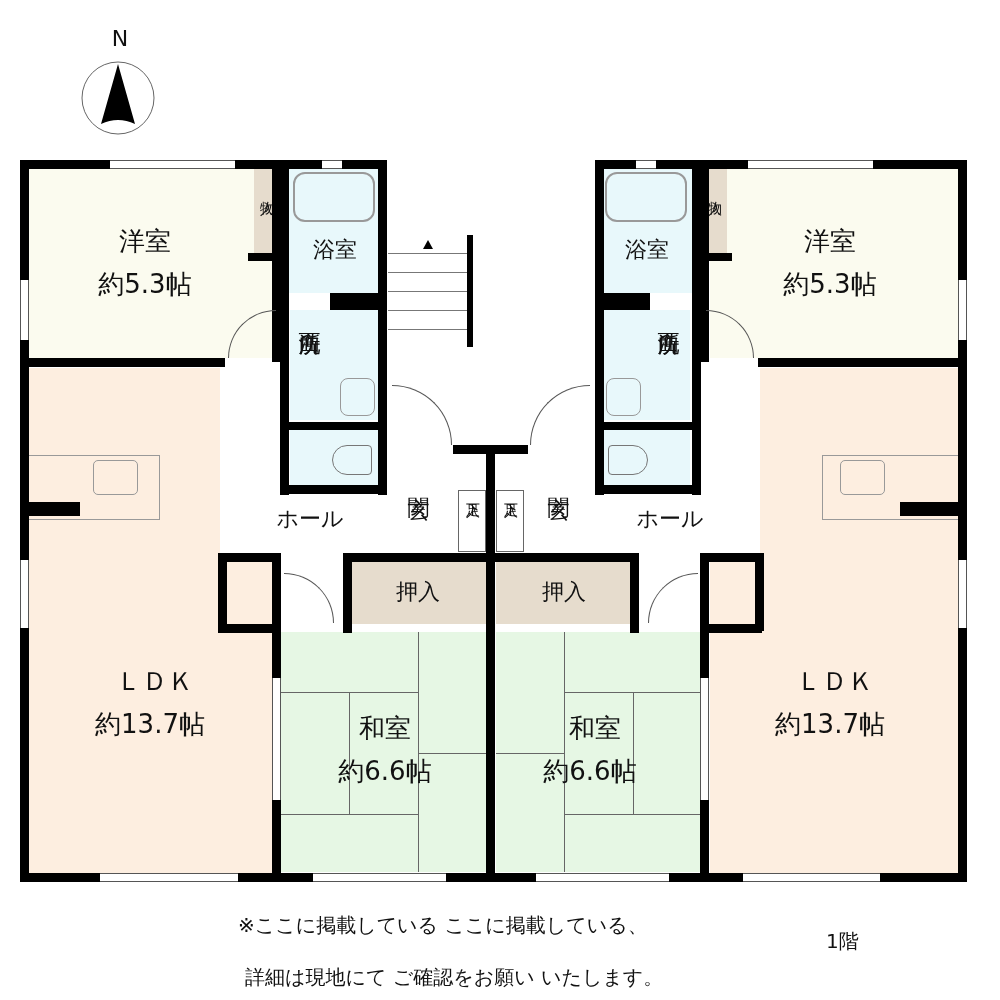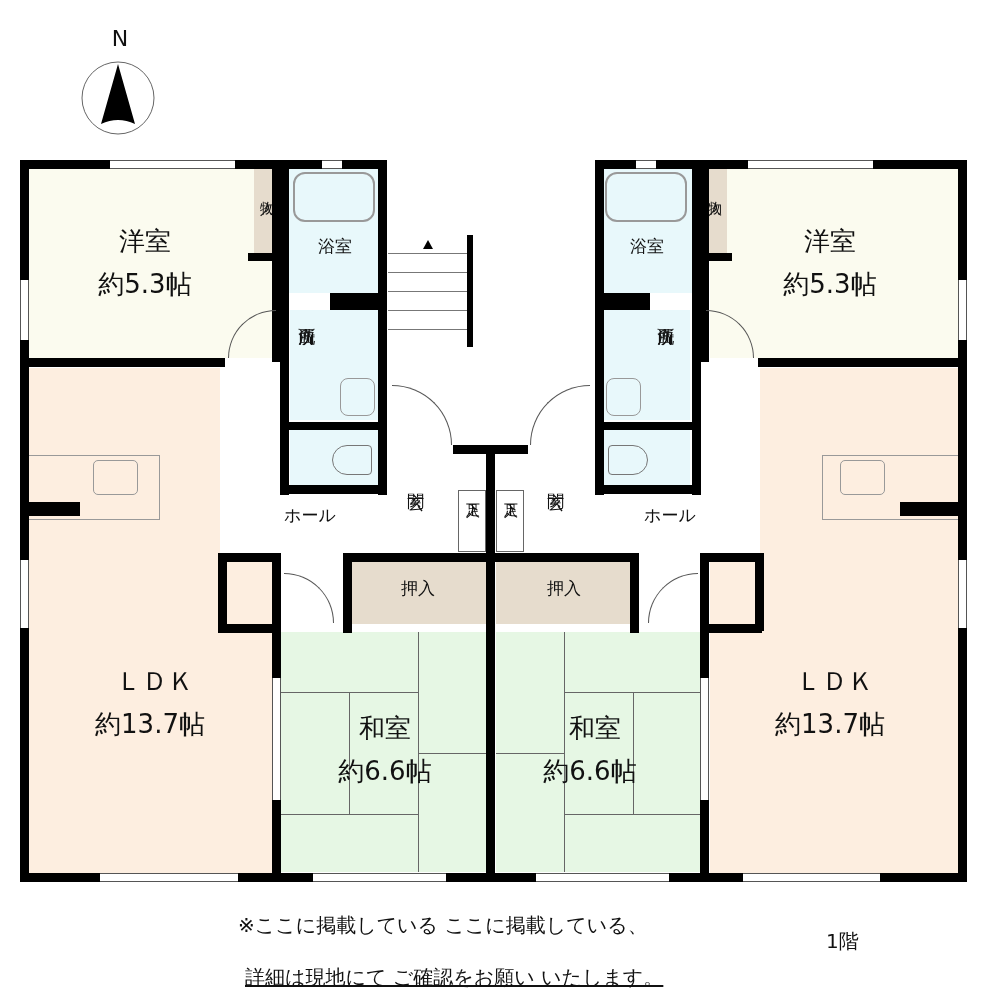--- a/index.html
+++ b/index.html
@@ -4,21 +4,21 @@
 <style>
   html, body { margin:0; padding:0; background:#ffffff; }
   body { width:1000px; height:1000px; position:relative; overflow:hidden;
          font-family:"DejaVu Sans", "Liberation Sans", sans-serif; color:#111; }
   .abs { position:absolute; }
   .room { position:absolute; box-sizing:border-box; }
   .wall { position:absolute; background:#000; }
   .thin { position:absolute; background:#666; }
   .label { position:absolute; text-align:center; line-height:1.25; white-space:pre; }
   .big { font-size:26px; }
-  .mid { font-size:17px; }
+  .mid { font-size:22px; }
   .small { font-size:14px; }
   .vert { writing-mode:vertical-rl; text-orientation:upright; letter-spacing:0; }
   .window { position:absolute; background:#fff; border-top:1px solid #555; border-bottom:1px solid #555; box-sizing:border-box; }
   .windowv { position:absolute; background:#fff; border-left:1px solid #555; border-right:1px solid #555; box-sizing:border-box; }
   .door { position:absolute; border:1px solid #555; box-sizing:border-box; }
   .note { position:absolute; font-size:20px; white-space:pre; }
 </style>
 </head>
 <body>
 
@@ -185,14 +185,14 @@
 <div class="window" style="left:636px;top:160px;width:20px;height:9px;"></div>
 
 <div class="door" style="left:228px;top:310px;width:48px;height:48px;border-radius:48px 0 0 0;border-right:none;border-bottom:none;"></div>
 <div class="door" style="left:706px;top:310px;width:48px;height:48px;border-radius:0 48px 0 0;border-left:none;border-bottom:none;"></div>
 <div class="door" style="left:392px;top:385px;width:60px;height:60px;border-radius:0 60px 0 0;border-left:none;border-bottom:none;"></div>
 <div class="door" style="left:530px;top:385px;width:60px;height:60px;border-radius:60px 0 0 0;border-right:none;border-bottom:none;"></div>
 <div class="door" style="left:284px;top:573px;width:50px;height:50px;border-radius:0 50px 0 0;border-left:none;border-bottom:none;"></div>
 <div class="door" style="left:648px;top:573px;width:50px;height:50px;border-radius:50px 0 0 0;border-right:none;border-bottom:none;"></div>
 
 <div class="note" style="left:238px;top:912px;">※ここに掲載している ここに掲載している、</div>
-<div class="note" style="left:245px;top:964px;text-decoration:underline;">詳細は現地にて ご確認をお願い いたします。</div>
+<div class="note" style="left:245px;top:964px;">詳細は現地にて ご確認をお願い いたします。</div>
 <div class="note" style="left:826px;top:928px;">1階</div>
 
 </body></html>

